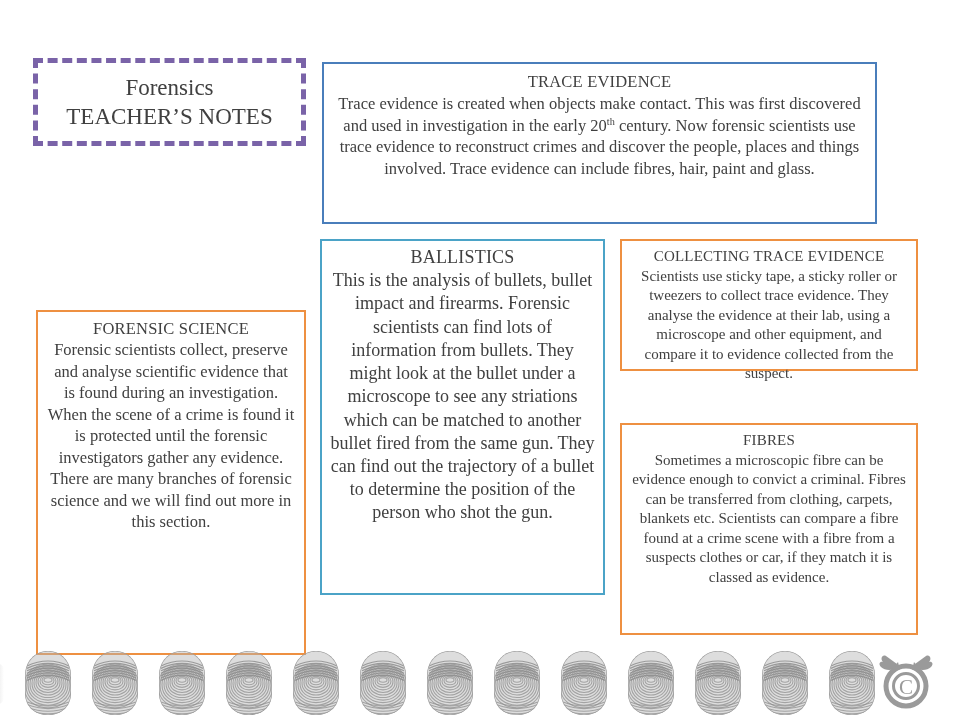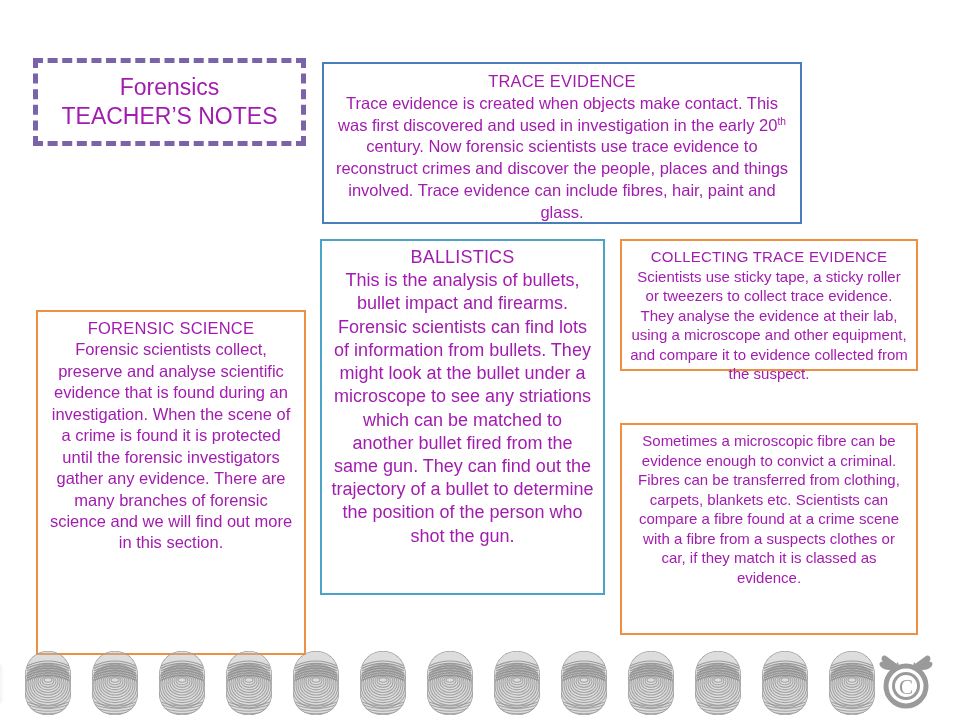--- a/index.html
+++ b/index.html
@@ -18,22 +18,23 @@
     height: 720px;
     background: #ffffff;
     overflow: hidden;
   }
 
   .box {
     position: absolute;
     box-sizing: border-box;
     background: #ffffff;
     text-align: center;
-    color: #a21caf;
+    color: #404040;
     line-height: 1.22;
+    font-family: Liberation Serif, serif;
   }
 
   
   #title-box {
     left: 33px;
     top: 58px;
     width: 273px;
     height: 88px;
     border: 5px dashed #7A63A8;
     display: flex;
@@ -67,21 +68,21 @@
     padding: 6px 9px;
     font-size: 16.5px;
     line-height: 1.30;
     margin-top: 20px;
   }
 
   
   #trace-box {
     left: 322px;
     top: 62px;
-    width: 480px;
+    width: 555px;
     height: 162px;
     border: 2px solid #4A7EBB;
     padding: 7px 10px;
     font-size: 16.5px;
     line-height: 1.32;
   }
 
   
   #ballistics-box {
     left: 320px;
@@ -192,20 +193,21 @@
     <span class="heading">BALLISTICS</span>
     <span class="body-text">This is the analysis of bullets, bullet impact and firearms. Forensic scientists can find lots of information from bullets. They might look at the bullet under a microscope to see any striations which can be matched to another bullet fired from the same gun. They can find out the trajectory of a bullet to determine the position of the person who shot the gun.</span>
   </div>
 
   <div class="box" id="collecting-box">
     <span class="heading">COLLECTING TRACE EVIDENCE</span>
     <span class="body-text">Scientists use sticky tape, a sticky roller or tweezers to collect trace evidence. They analyse the evidence at their lab, using a microscope and other equipment, and compare it to evidence collected from the suspect.</span>
   </div>
 
   <div class="box" id="fibres-box">
+    <span class="heading">FIBRES</span>
     <span class="body-text">Sometimes a microscopic fibre can be evidence enough to convict a criminal. Fibres can be transferred from clothing, carpets, blankets etc. Scientists can compare a fibre found at a crime scene with a fibre from a suspects clothes or car, if they match it is classed as evidence.</span>
   </div>
 
   <div id="edge-left" style="background: linear-gradient(90deg, rgba(160, 160, 160, 0.55), rgba(160, 160, 160, 0)); border-radius: 0px 6px 6px 0px;"></div>
 
   <div id="fingerprint-strip">
       <div class="fingerprint"><svg viewBox="0 0 52 66" width="52" height="66">
           <defs>
             <clipPath id="fpclip0">
               <path d="M26 1 C39 1 49 11 49 26 L49 43 C49 57 39 65 26 65 C13 65 3 57 3 43 L3 26 C3 11 13 1 26 1 Z"></path>

